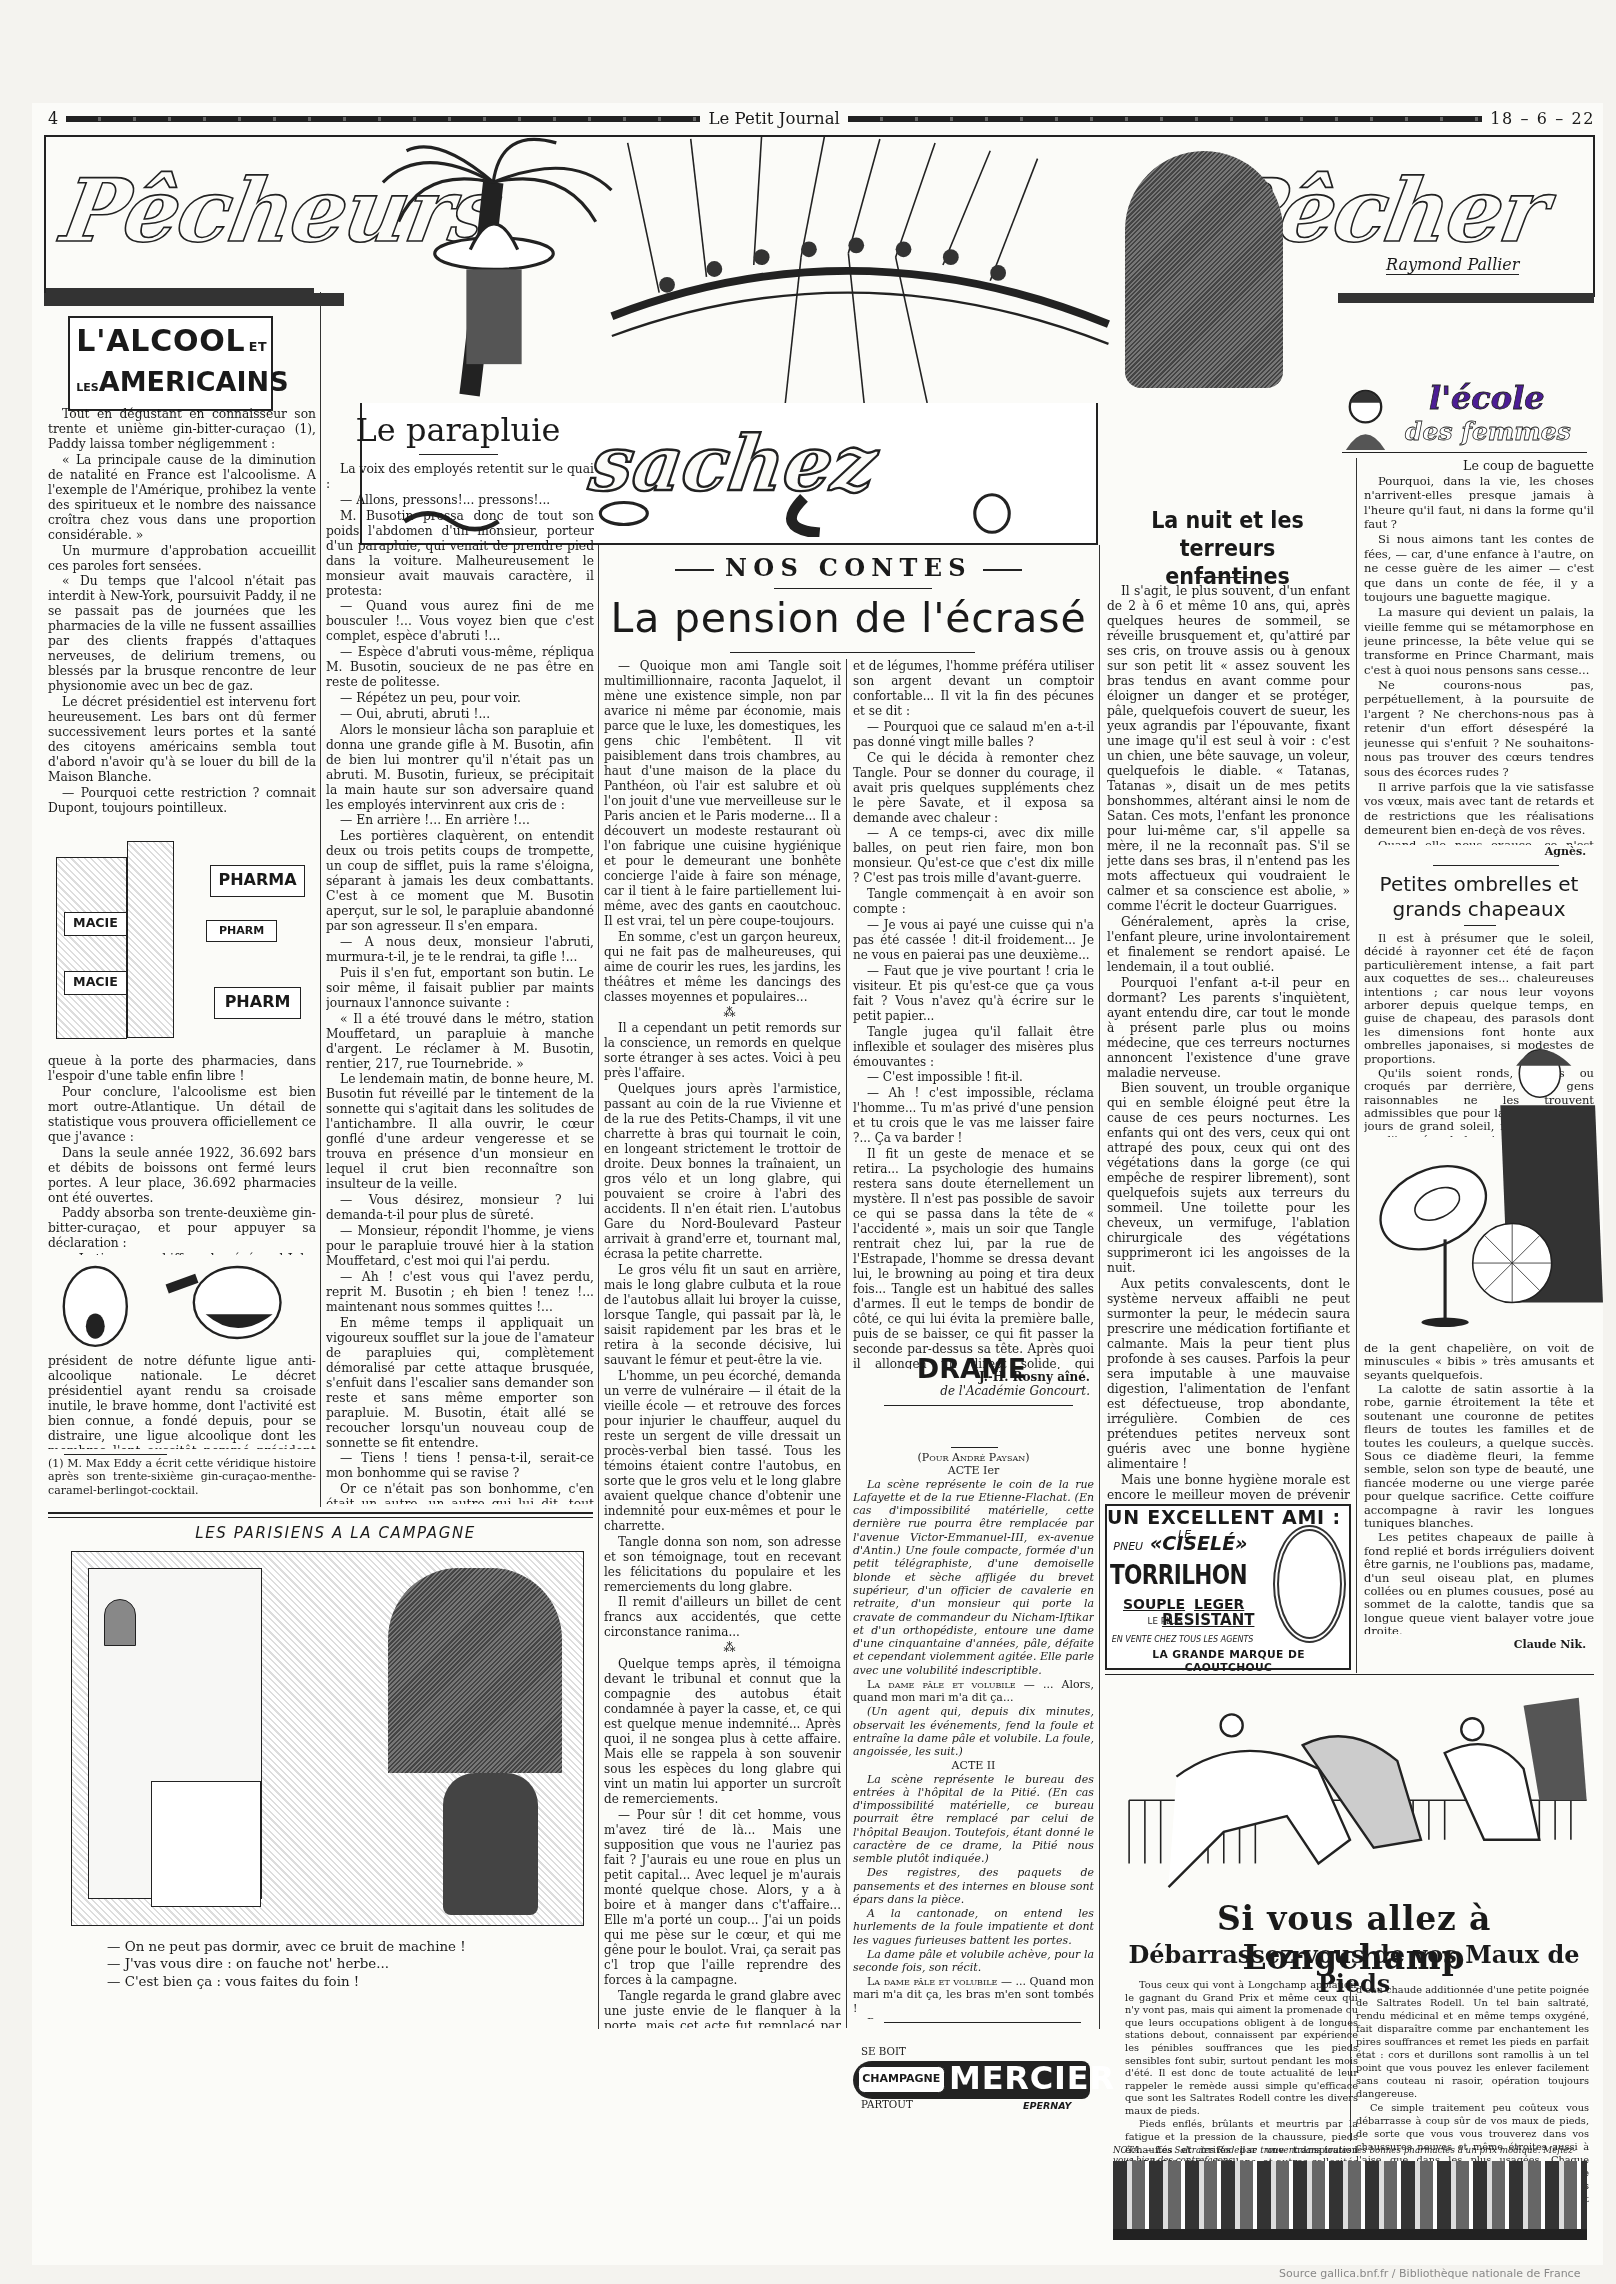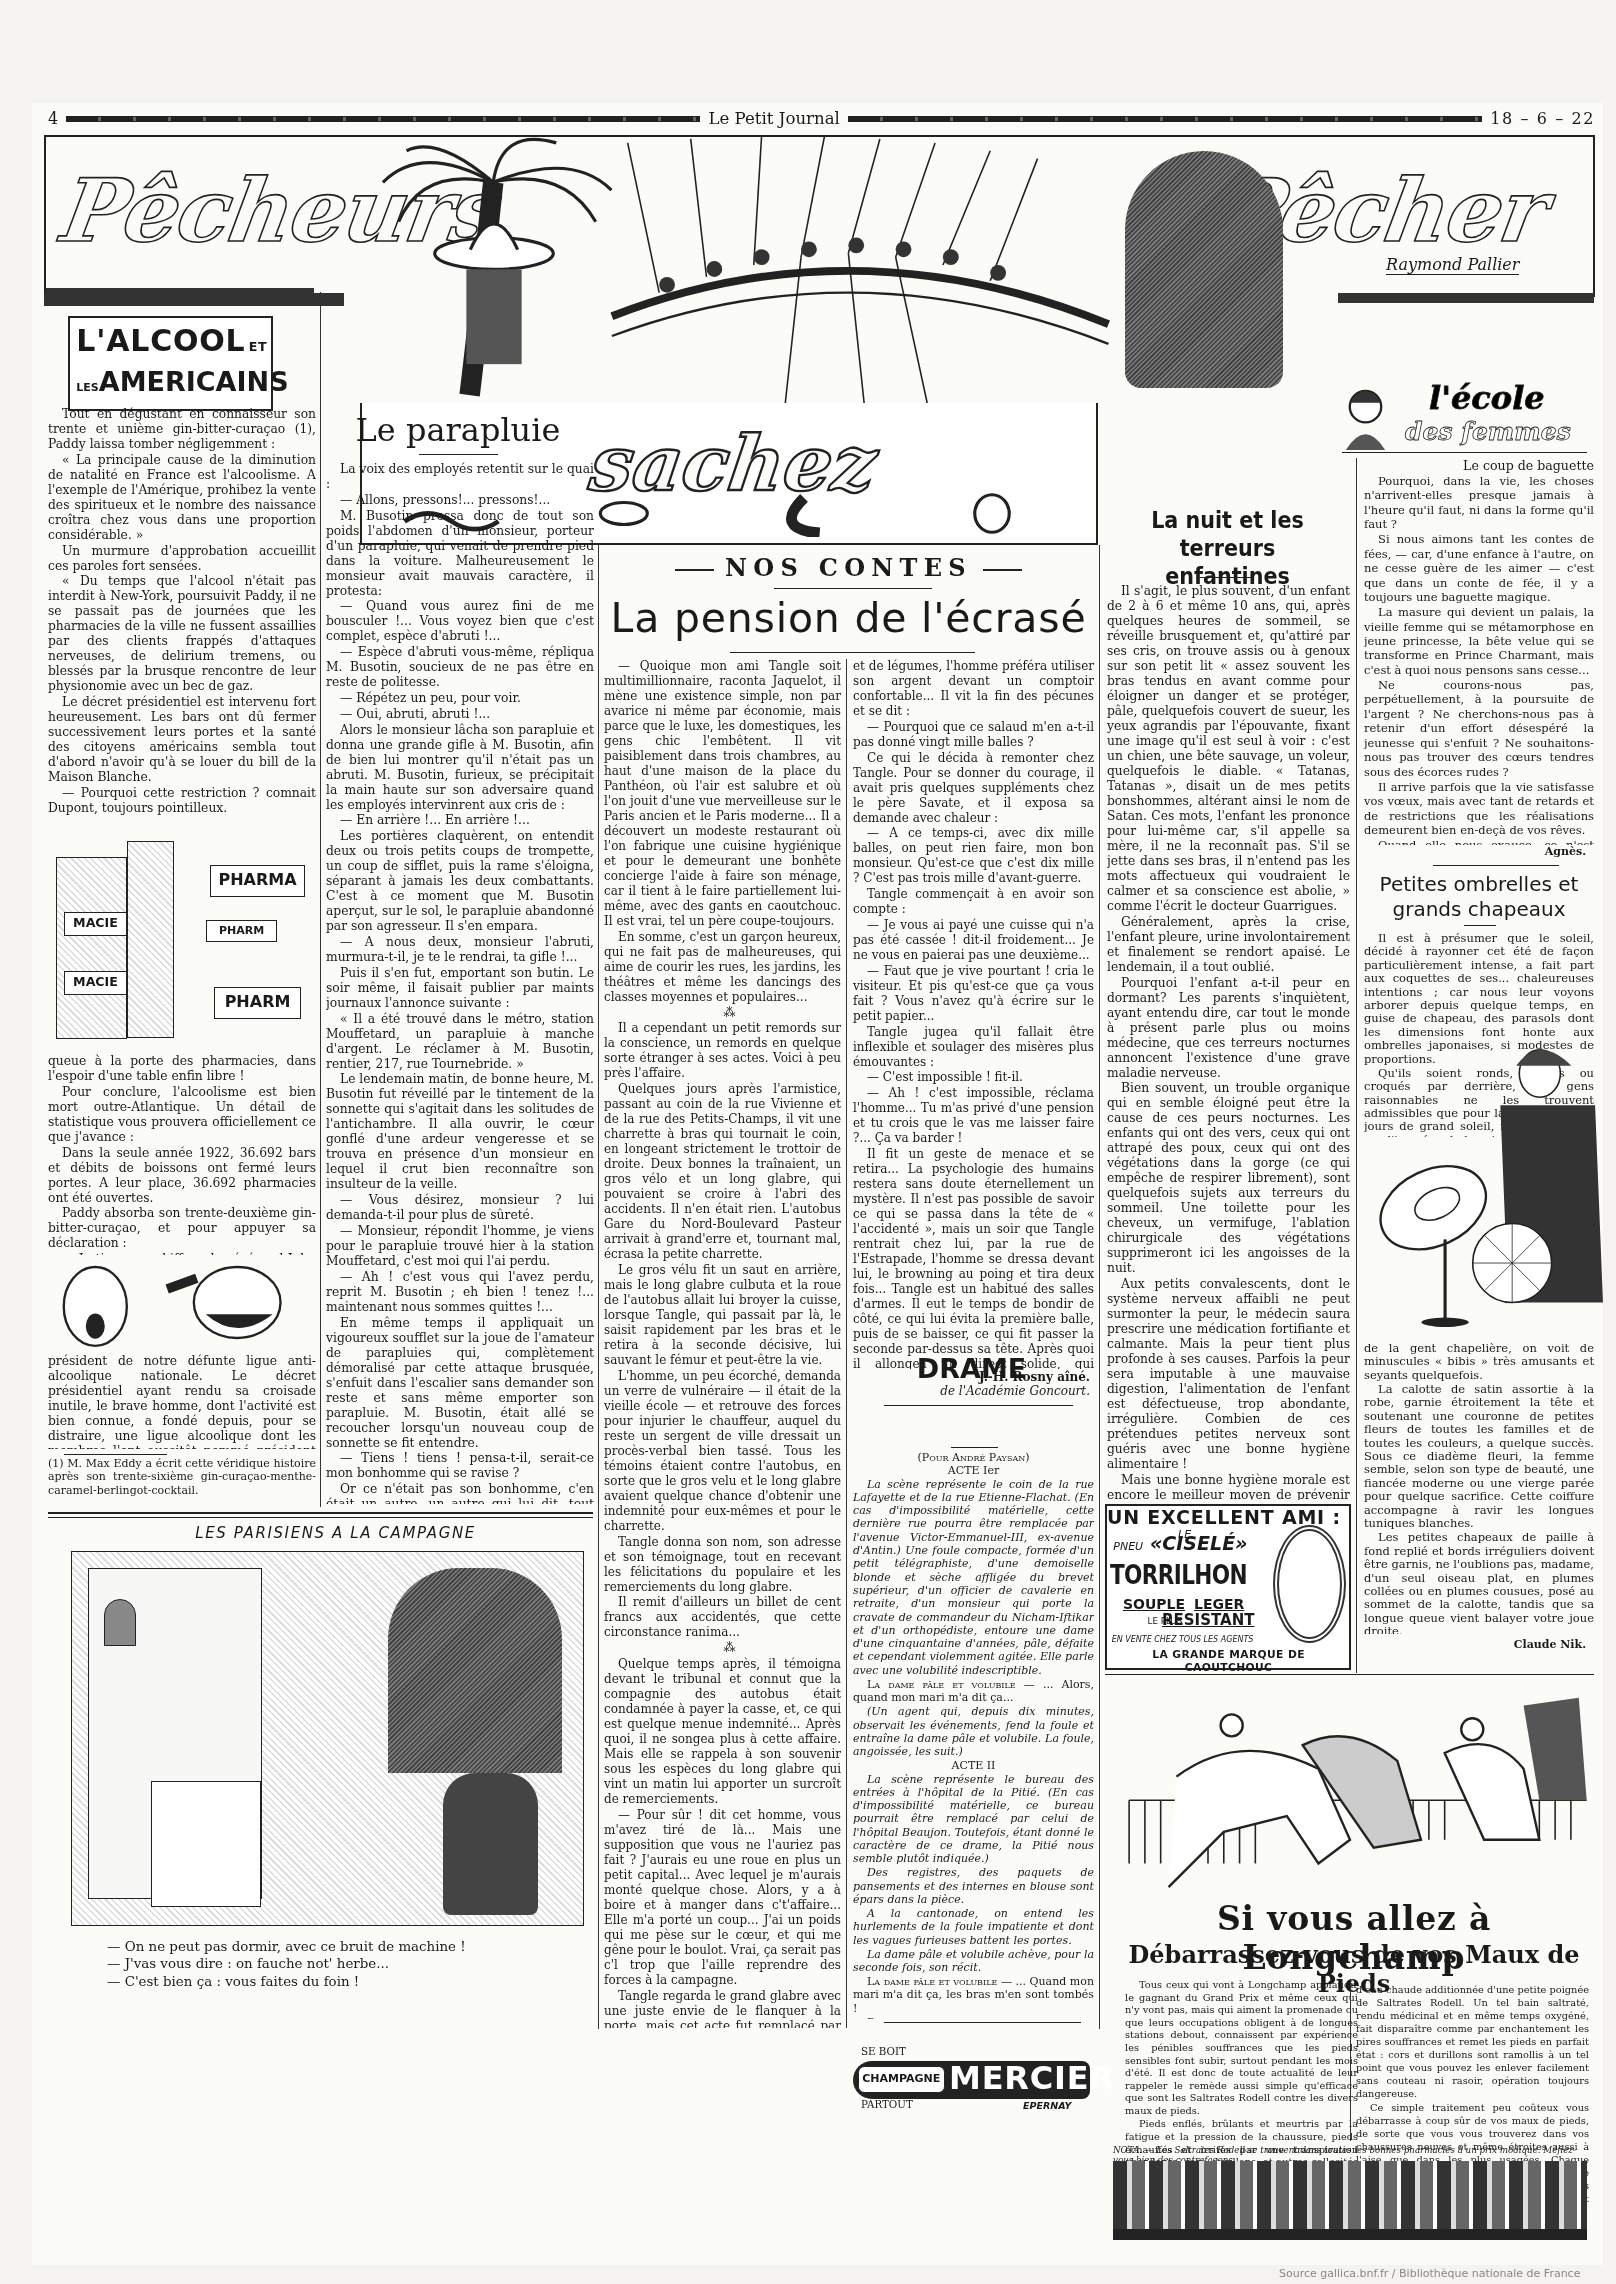--- a/index.html
+++ b/index.html
@@ -113,21 +113,21 @@
       <ellipse cx="760" cy="30" rx="22" ry="24" fill="#fff" stroke="#222" stroke-width="4"></ellipse>
     </svg>
   </div>
 
   <div class="abs" style="left:1302px; top:276px; width:260px; height:79px;">
     <svg class="abs" style="left:4px; top:4px;" width="55" height="67" viewBox="0 0 70 85">
       <circle cx="35" cy="30" r="20" fill="#fff" stroke="#222" stroke-width="3"></circle>
       <path d="M15 25 Q 35 -5 55 25" fill="#333"></path>
       <path d="M10 85 Q 35 45 60 85" fill="#555"></path>
     </svg>
-    <div class="abs" style="left:95px; top:0; font-style:italic; font-weight:bold; font-size:32px; -webkit-text-stroke:0.8px #222; color:#000000;">l'école</div>
+    <div class="abs" style="left:95px; top:0; font-style:italic; font-weight:bold; font-size:32px; -webkit-text-stroke:0.8px #222; color:#4c1d95;">l'école</div>
     <div class="abs" style="left:71px; top:38px; font-style:italic; font-weight:bold; font-size:25px; -webkit-text-stroke:0.8px #222; color:#fff;">des femmes</div>
     <div class="rule" style="left:8px; top:73px; width:245px;"></div>
   </div>
 
   <div class="abs" style="left:14px; top:185px; width:268px; height:8.7px; background:#333;"></div>
   <div class="abs" style="left:36px; top:213px; width:205px; height:95px; border:2.4px solid #222; padding:4.7px 6.3px; background:#fff;">
     <div style="font-family:'DejaVu Sans',sans-serif; font-weight:bold; font-size:30px; line-height:35px; letter-spacing:0.8px;">
       <span>L'ALCOOL</span><span style="font-size:12.6px; margin-left:3.2px;">ET</span>
     </div>
     <div style="font-family:'DejaVu Sans',sans-serif; font-weight:bold; font-size:27px; line-height:35px;">

